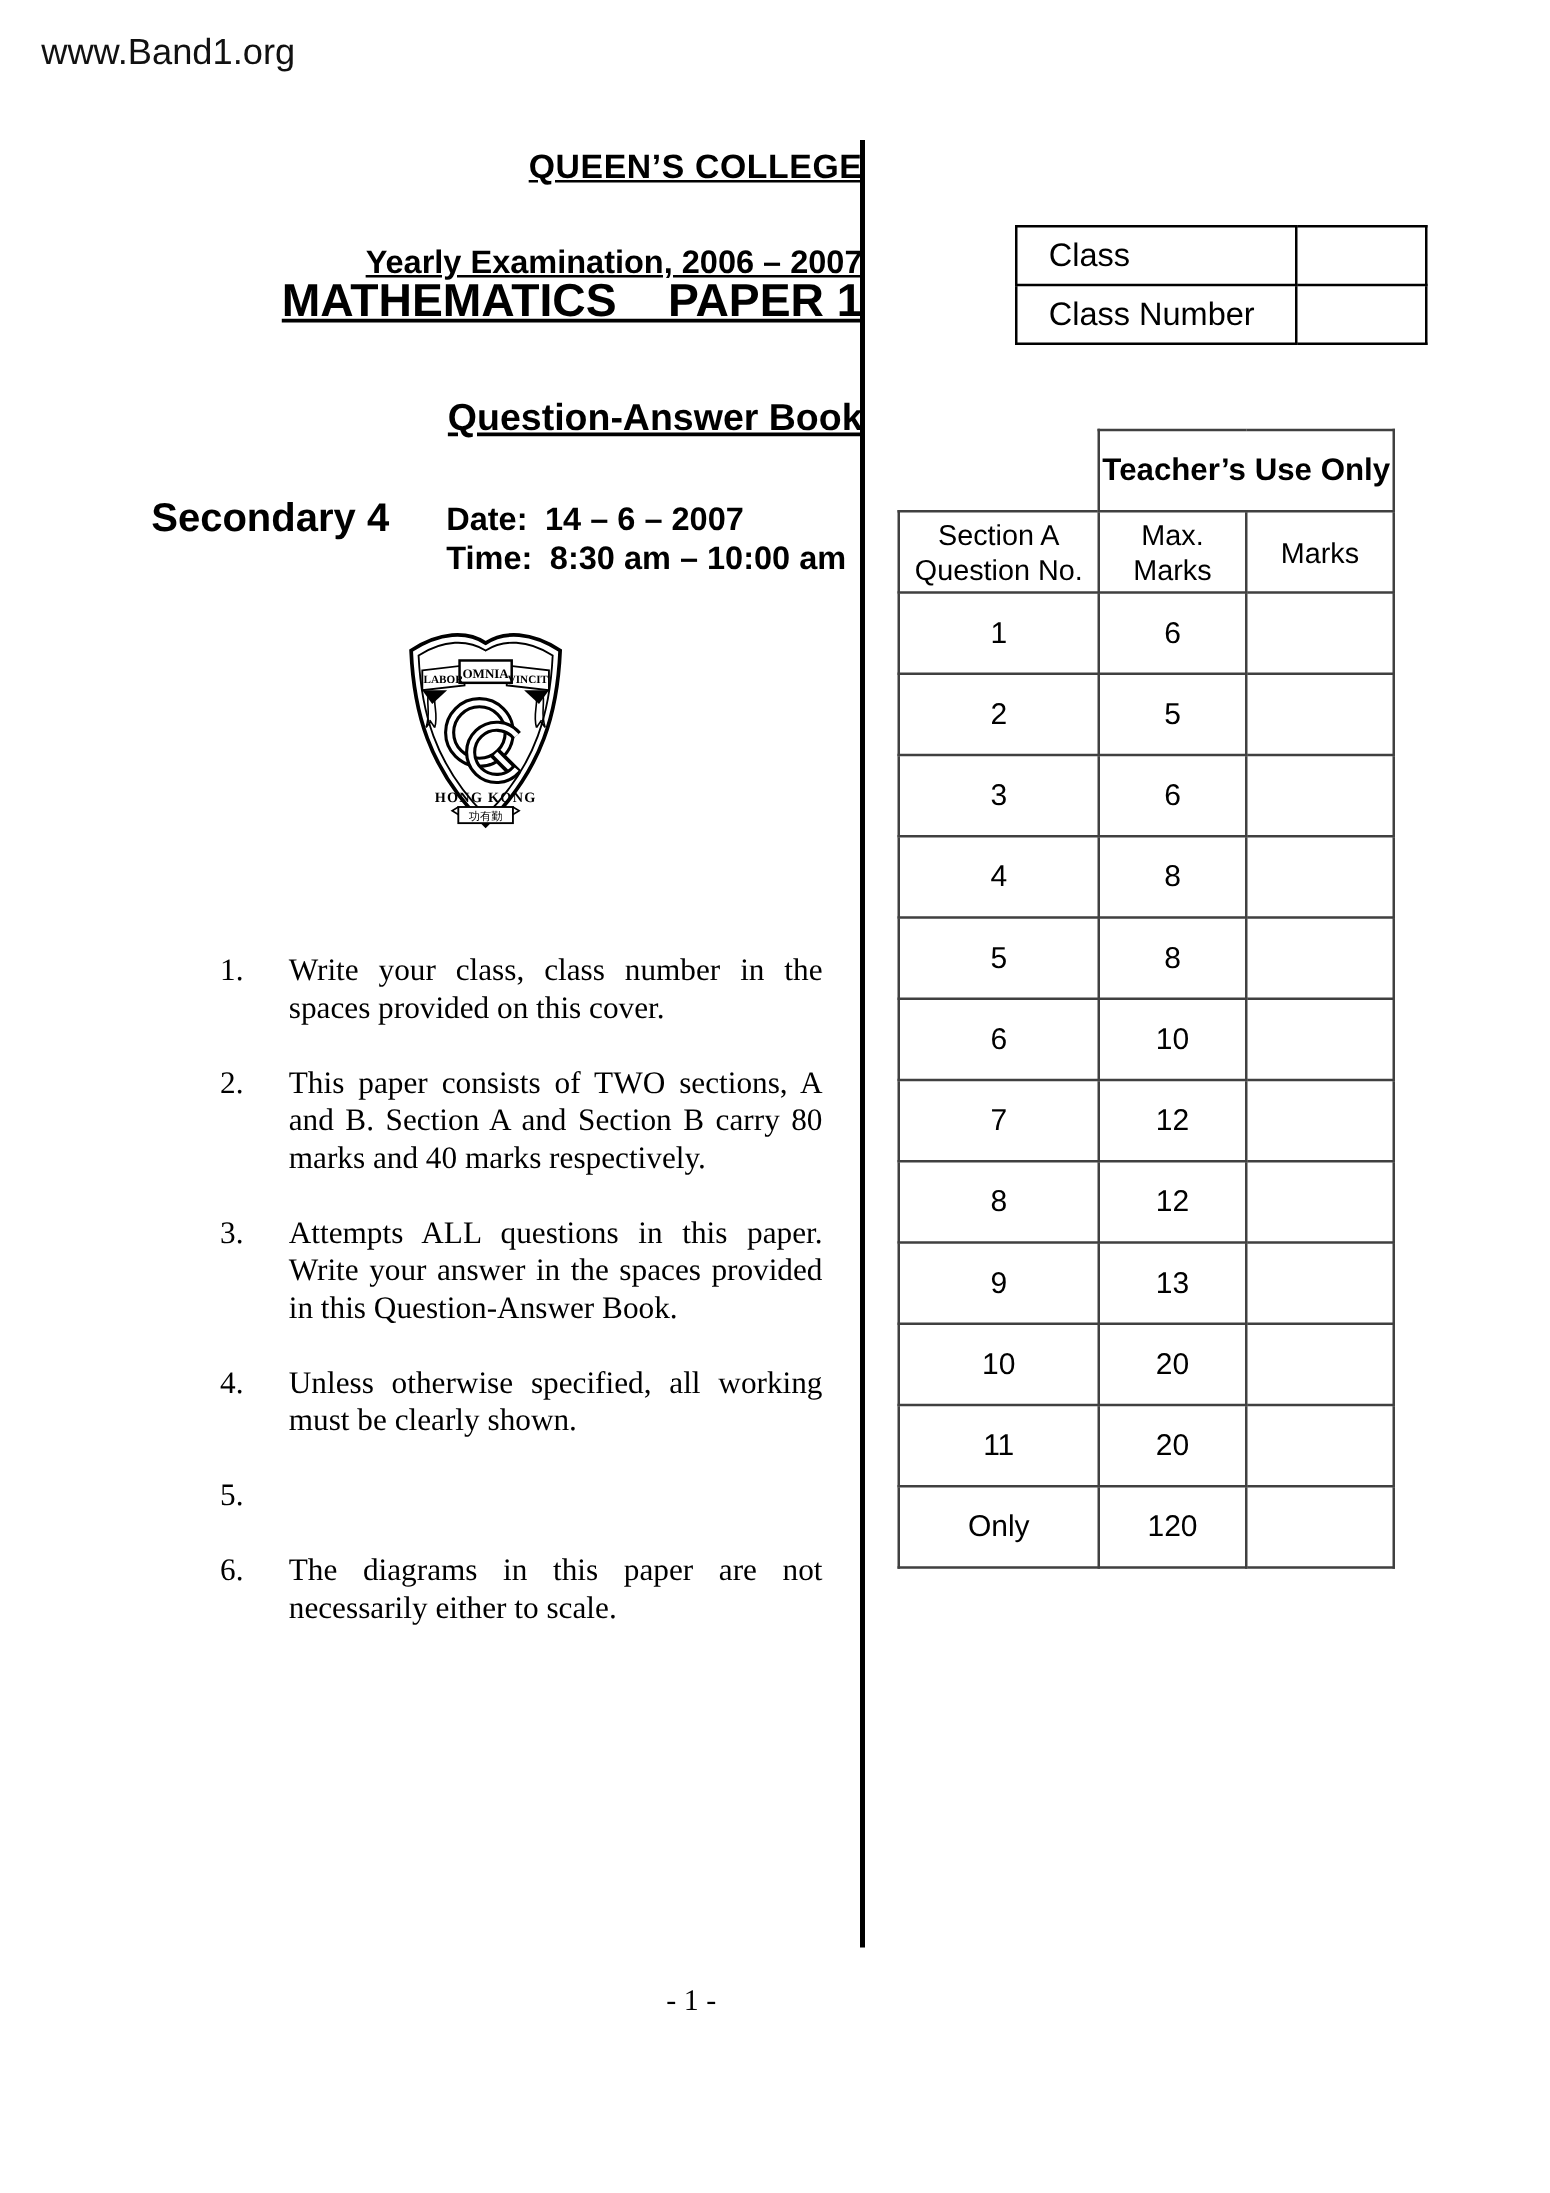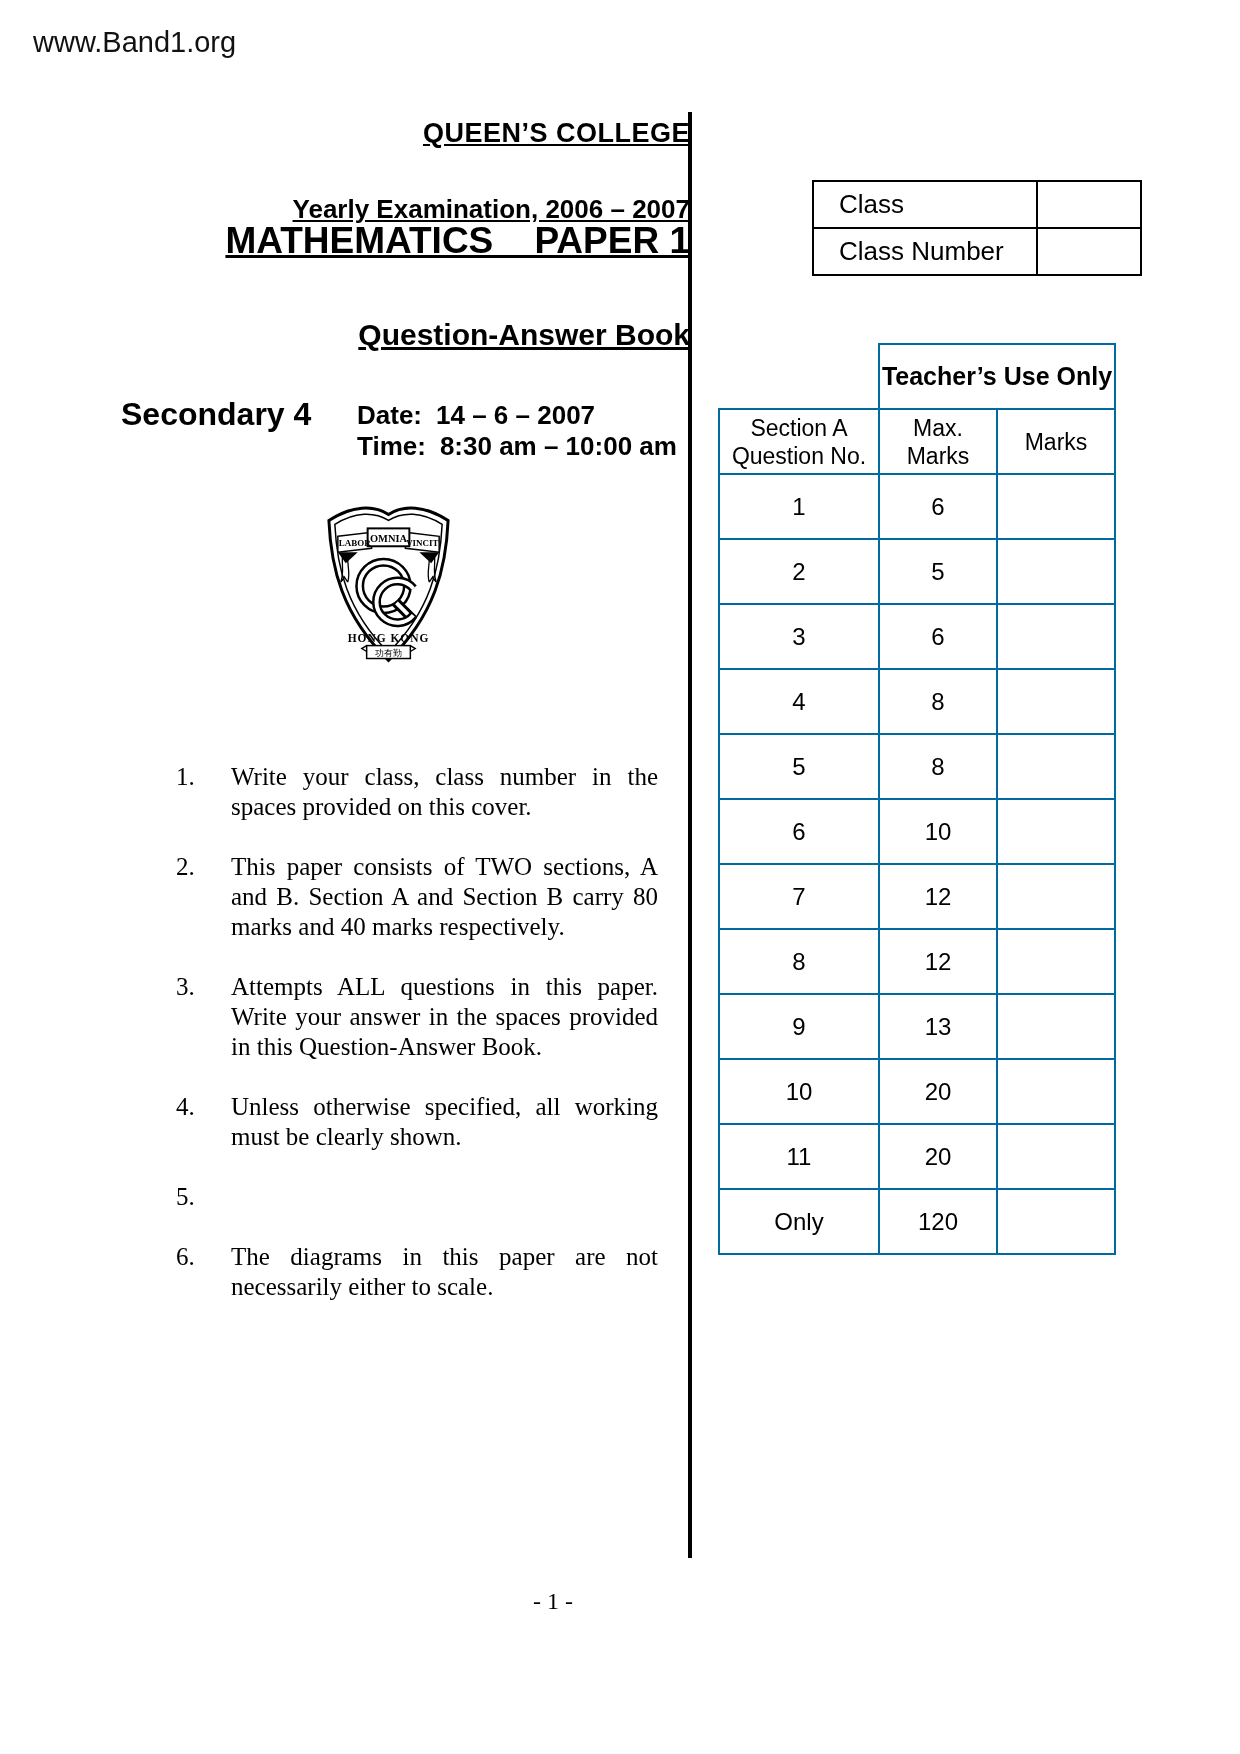--- a/index.html
+++ b/index.html
@@ -29,21 +29,21 @@
   .instr .num{width:55px;flex:0 0 55px;}
   .instr .txt{flex:1;text-align:justify;}
 
   table{border-collapse:collapse;}
   .student-table{position:absolute;left:812px;top:180px;}
   .student-table td{border:2px solid #000;height:45px;padding:0;}
   .student-table td.lbl{width:197px;font-size:26px;padding-left:25px;}
   .student-table td.val{width:102px;}
 
   .marks-table{position:absolute;left:718px;top:343px;table-layout:fixed;}
-  .marks-table td{border:2px solid #0369a1;padding:0;text-align:center;vertical-align:middle;}
+  .marks-table td{border:2px solid #404040;padding:0;text-align:center;vertical-align:middle;}
   .marks-table td.ghost{border:none;background:transparent;}
   .marks-table .c1{width:158px;}
   .marks-table .c2{width:116px;}
   .marks-table .c3{width:116px;}
   .marks-table .title-row td{height:63px;font-weight:bold;font-size:25px;}
   .marks-table .head-row td{height:63px;font-size:23px;line-height:28px;}
   .marks-table .data-row td{height:63px;font-size:24px;}
 
   .footer{position:absolute;left:453px;top:1588px;width:200px;text-align:center;
     font-family:"Liberation Serif",serif;font-size:24px;}

